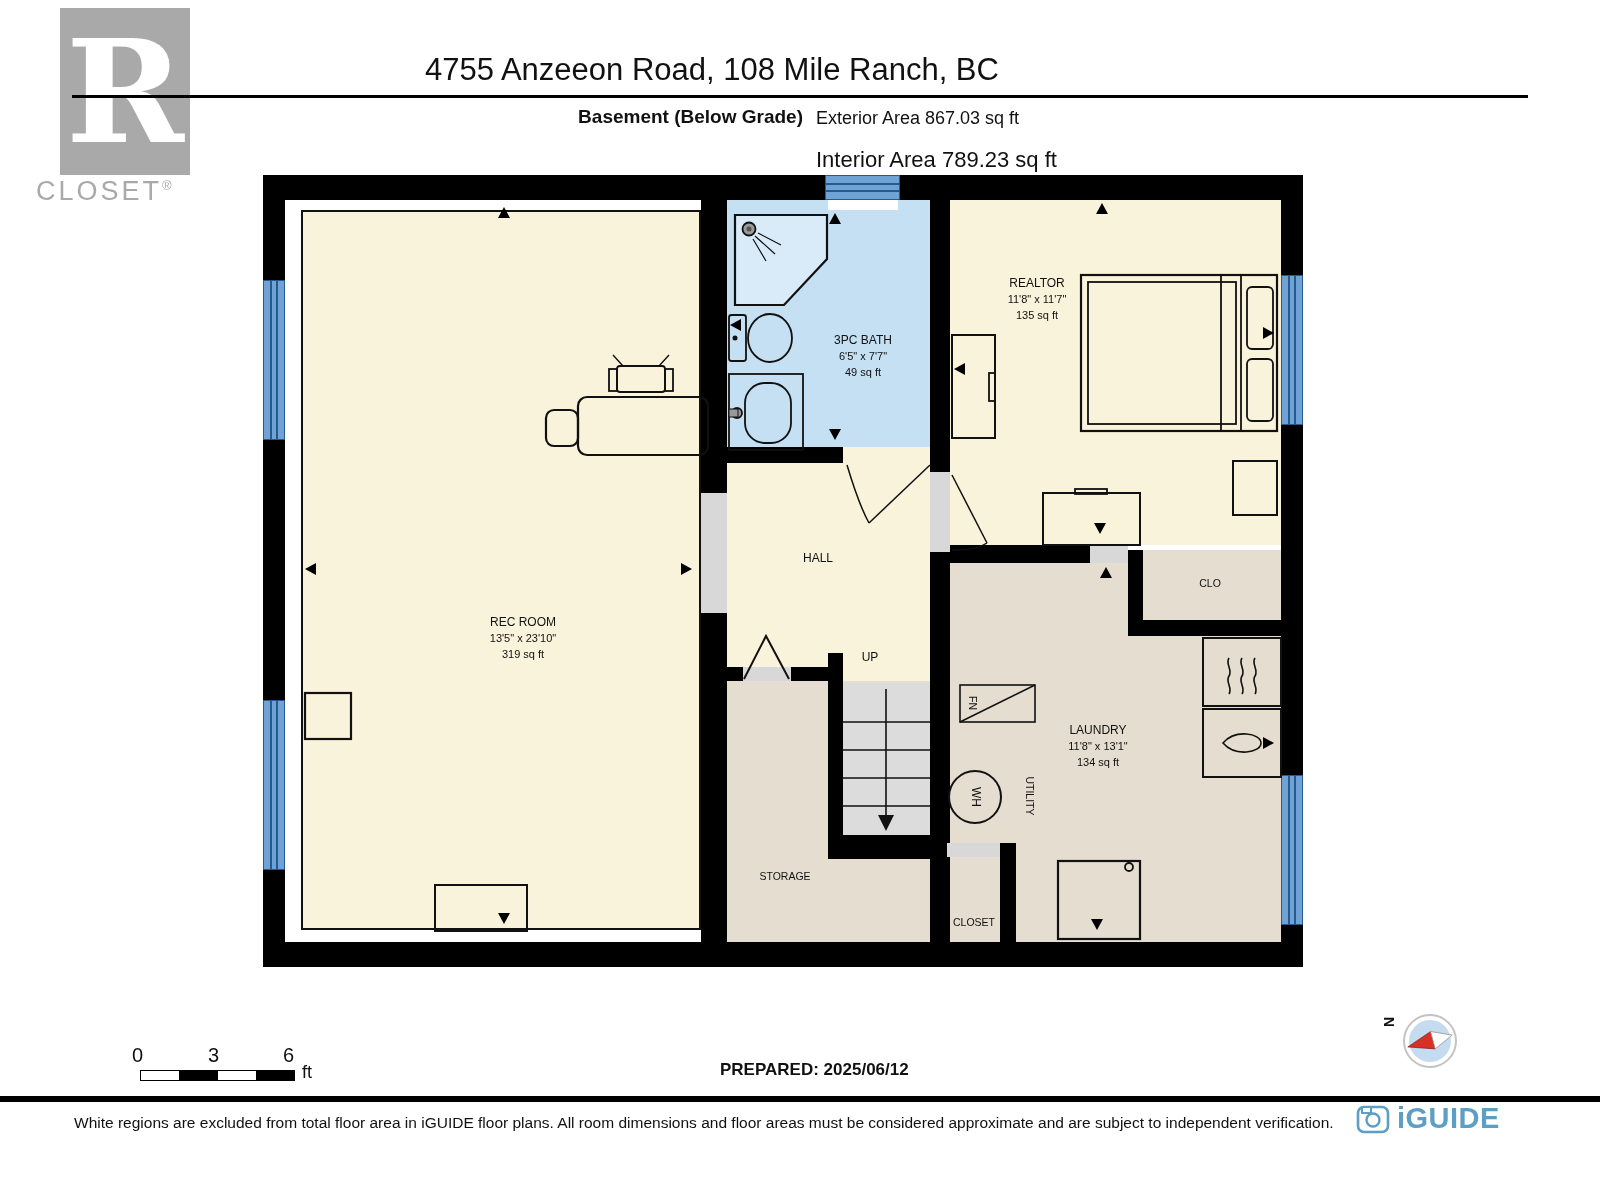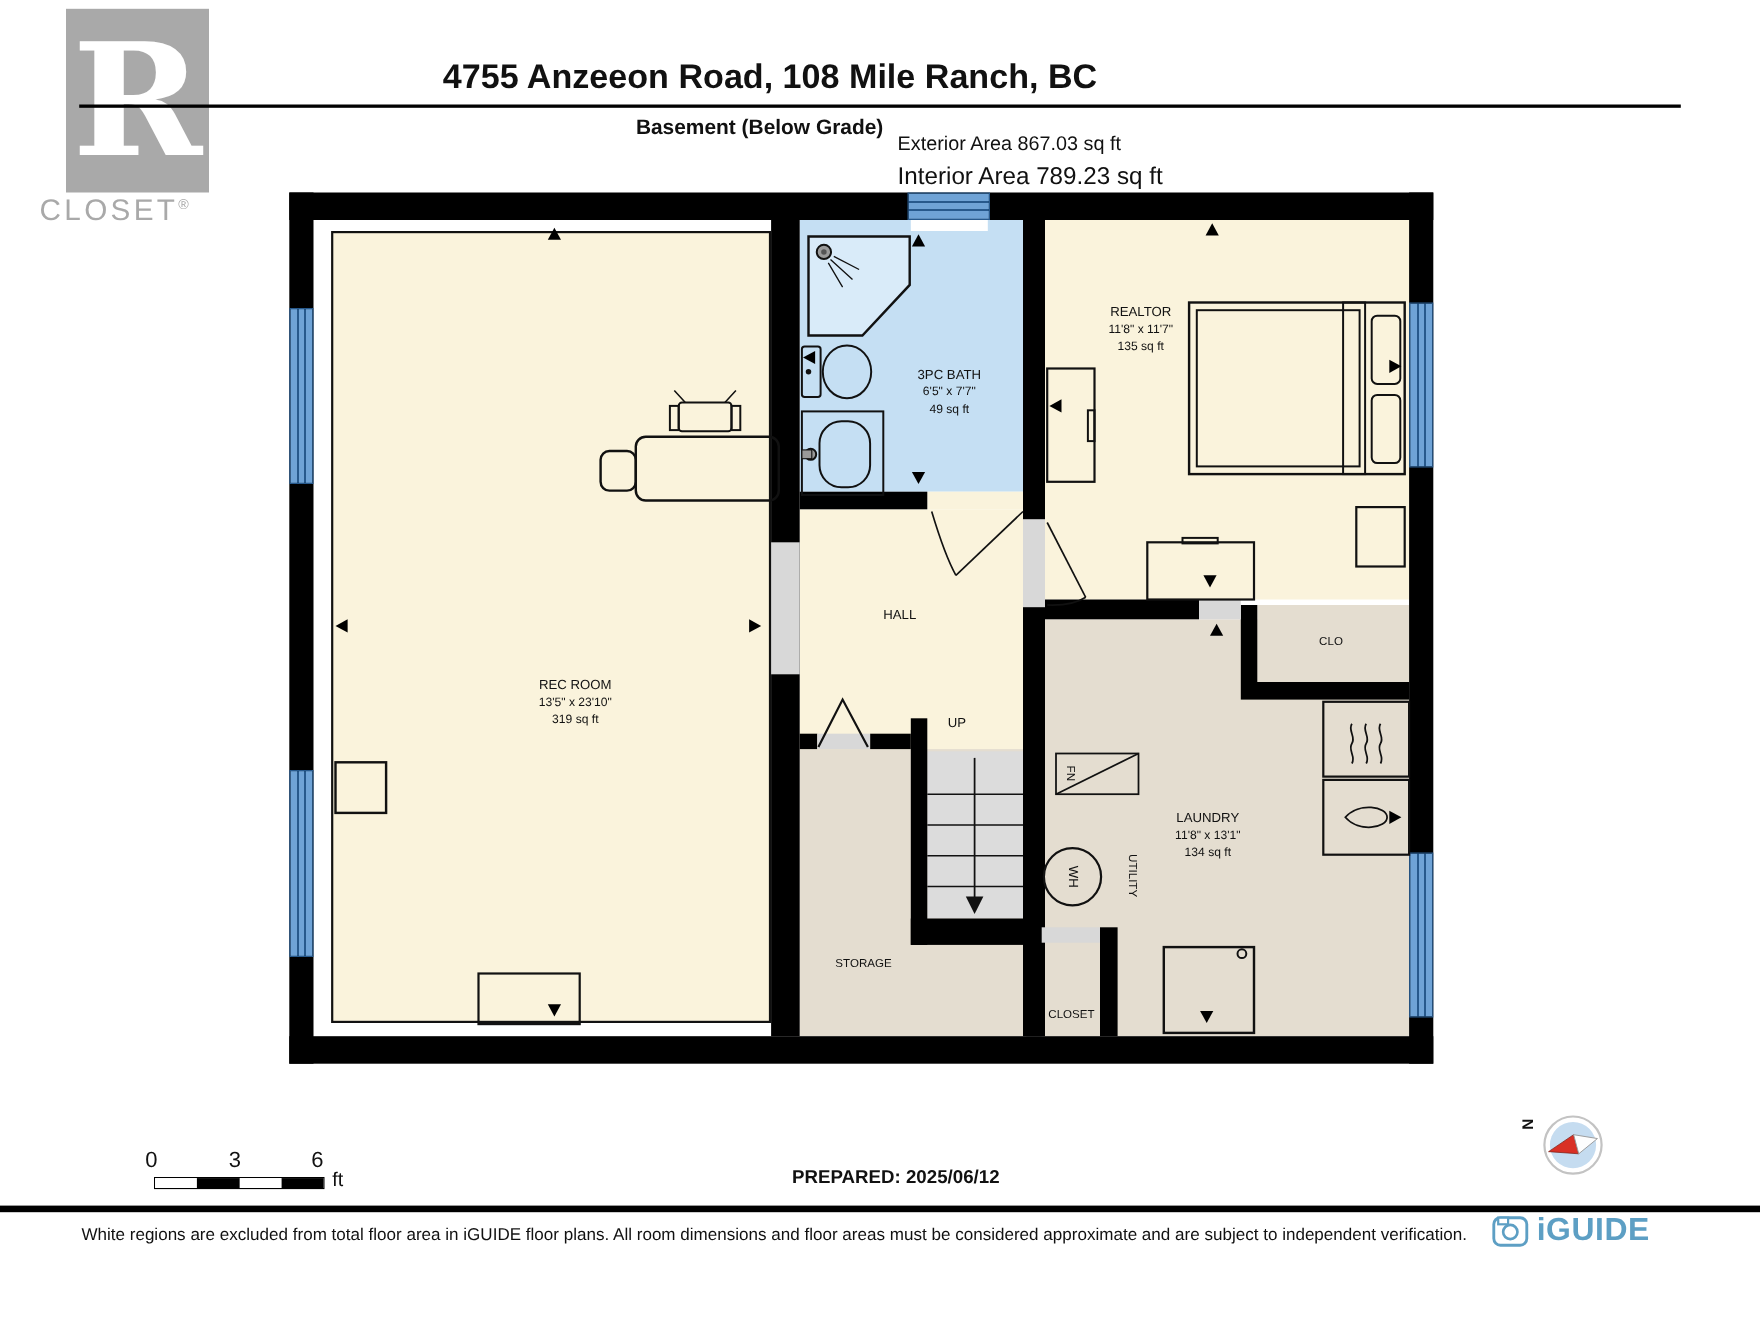--- a/index.html
+++ b/index.html
@@ -5,24 +5,24 @@
   html,body{margin:0;padding:0;background:#fff}
   #canvas{position:relative;width:1600px;height:1200px;background:#fff;overflow:hidden;
           font-family:"Liberation Sans",sans-serif;color:#111}
   .abs{position:absolute}
   
   #logo-block{left:60px;top:8px;width:130px;height:167px;background:#A9A9A9;z-index:1;
               display:flex;align-items:center;justify-content:center}
   #logo-r{color:#fff;font-family:"DejaVu Serif",serif;font-weight:bold;font-size:142px;line-height:1}
   #logo-word{left:36px;top:176px;font-size:27px;letter-spacing:3px;color:#A9A9A9;font-weight:400}
   #logo-word sup{font-size:13px}
-  #page-title{left:0;top:52px;width:1400px;text-align:center;font-size:31px;font-weight:bold}
+  #page-title{left:12px;top:52px;width:1400px;text-align:center;font-size:31px;font-weight:normal}
   #title-rule{left:72px;top:95px;width:1456px;height:3px;background:#000;z-index:2}
   #floor-label{left:380px;top:106px;width:423px;text-align:right;font-size:19px;font-weight:bold}
-  #ext-area{left:816px;top:120px;font-size:18px}
+  #ext-area{left:816px;top:108px;font-size:18px}
   #int-area{left:816px;top:147px;font-size:22px}
   
   #plan{left:263px;top:175px;width:1040px;height:792px;background:#fff}
   .f,.w,.op,.win{position:absolute;box-sizing:border-box}
   .w{background:#000;z-index:2}
   .op{background:#D8D8D8;z-index:3}
   .f{z-index:1}
   .cream{background:#FAF3DC}
   .blue{background:#C5DFF3}
   .beige{background:#E4DDD0}
@@ -201,21 +201,21 @@
     <div class="lbl" style="left:600px;top:182px">
       <div>3PC BATH</div>
       <div class="dim">6'5" x 7'7"</div>
       <div class="dim">49 sq ft</div>
     </div>
     <div class="lbl" style="left:774px;top:125px">
       <div>REALTOR</div>
       <div class="dim">11'8" x 11'7"</div>
       <div class="dim">135 sq ft</div>
     </div>
-    <div class="lbl" style="left:835px;top:585px">
+    <div class="lbl" style="left:835px;top:572px">
       <div>LAUNDRY</div>
       <div class="dim">11'8" x 13'1"</div>
       <div class="dim">134 sq ft</div>
     </div>
     <div class="lbl" style="left:555px;top:384px">HALL</div>
     <div class="lbl" style="left:607px;top:483px">UP</div>
     <div class="lbl small" style="left:522px;top:702px">STORAGE</div>
     <div class="lbl small" style="left:711px;top:748px">CLOSET</div>
     <div class="lbl small" style="left:947px;top:409px">CLO</div>
     <div class="lbl small rot90" style="left:709px;top:528px">FN</div>

